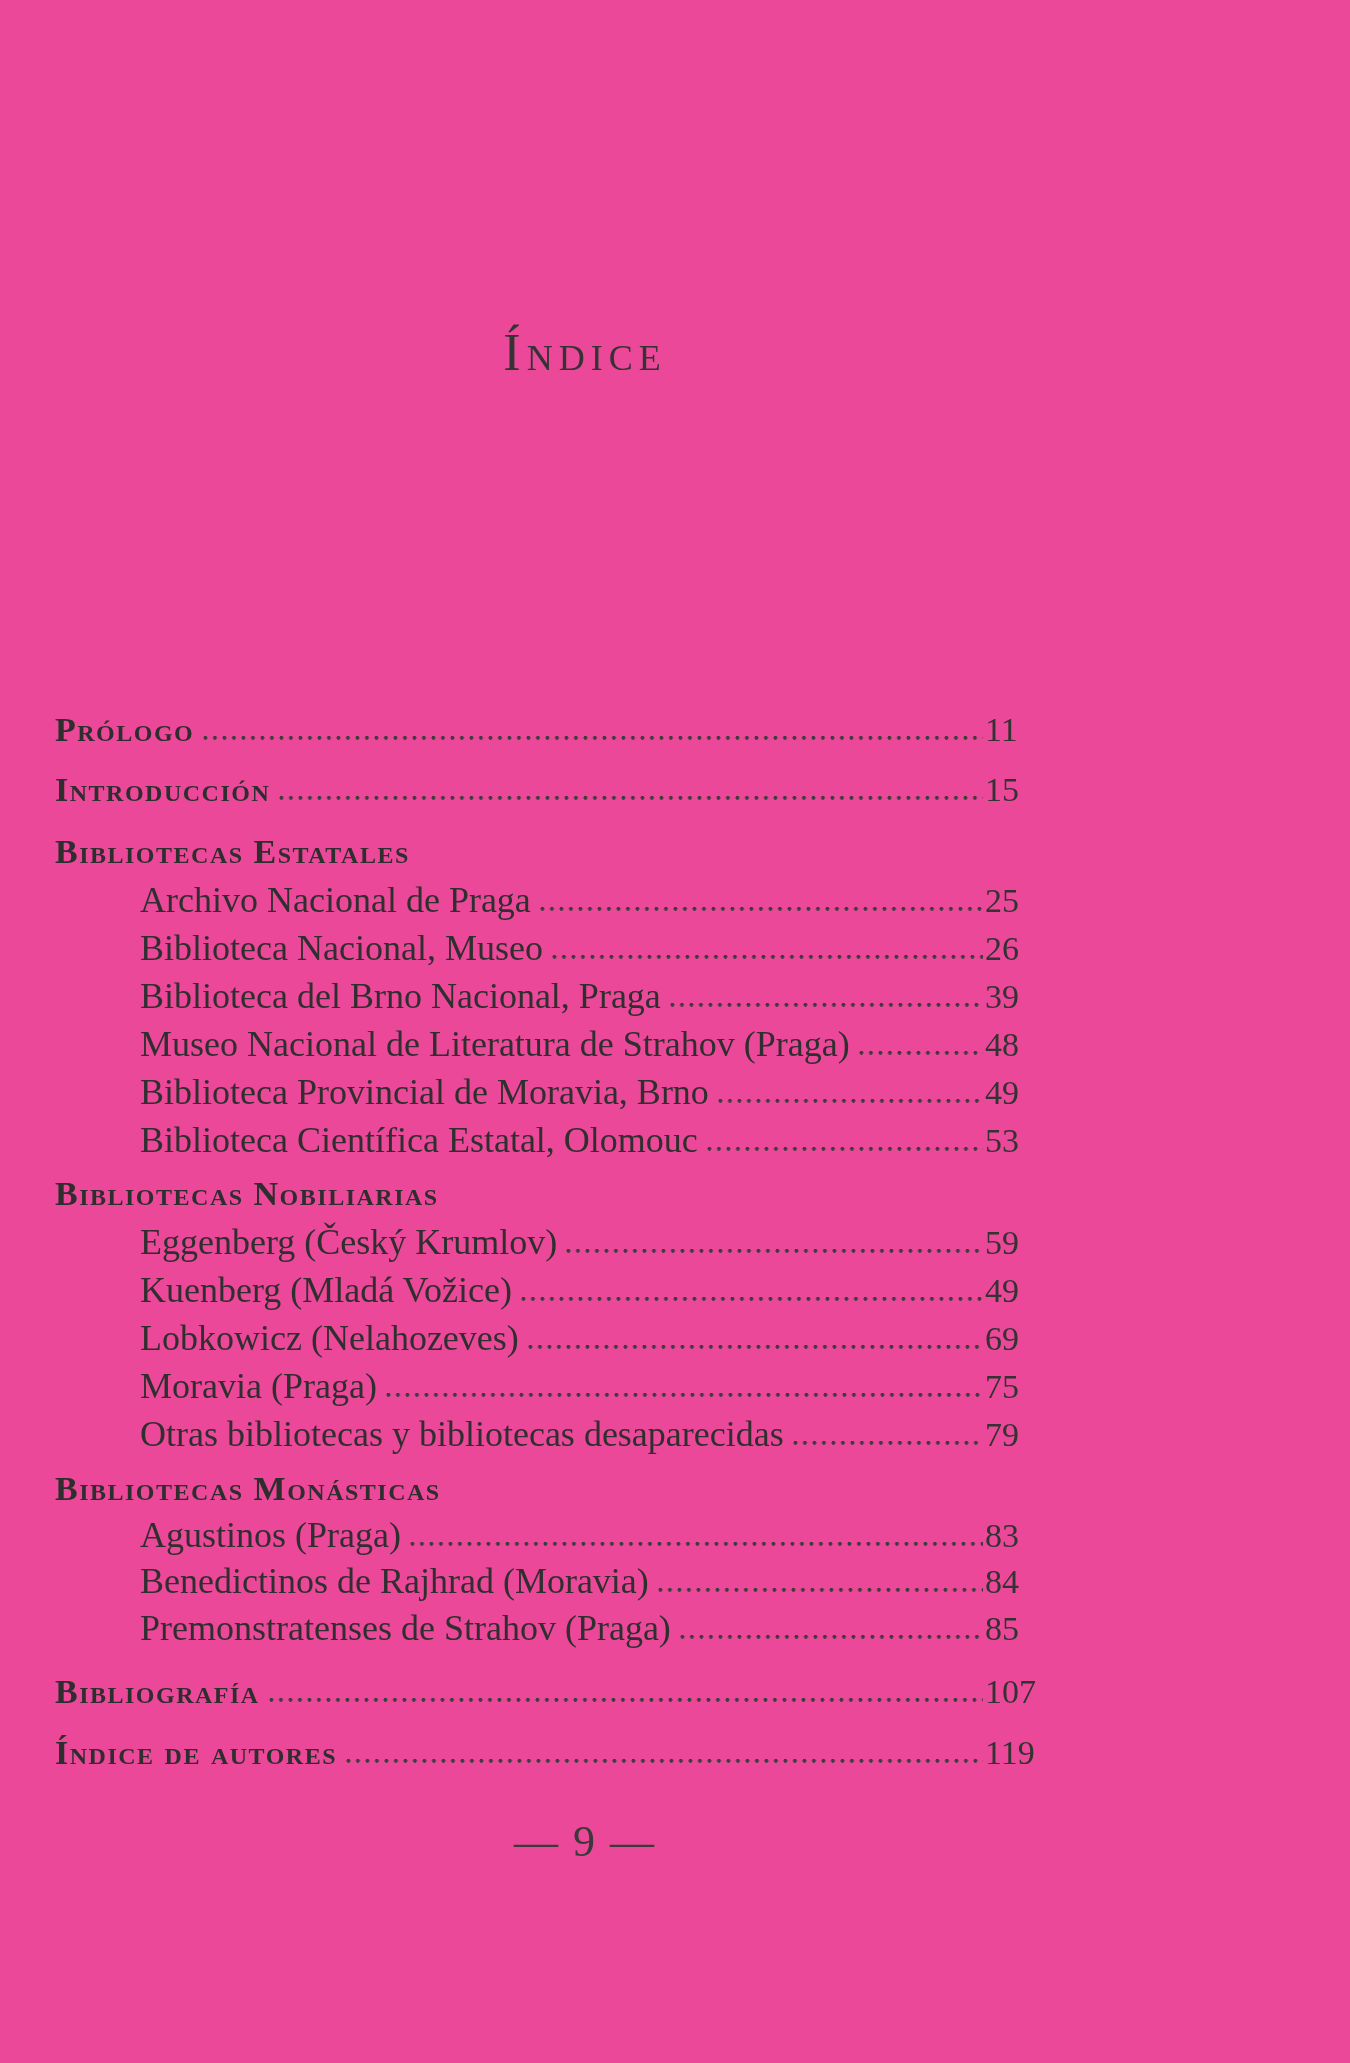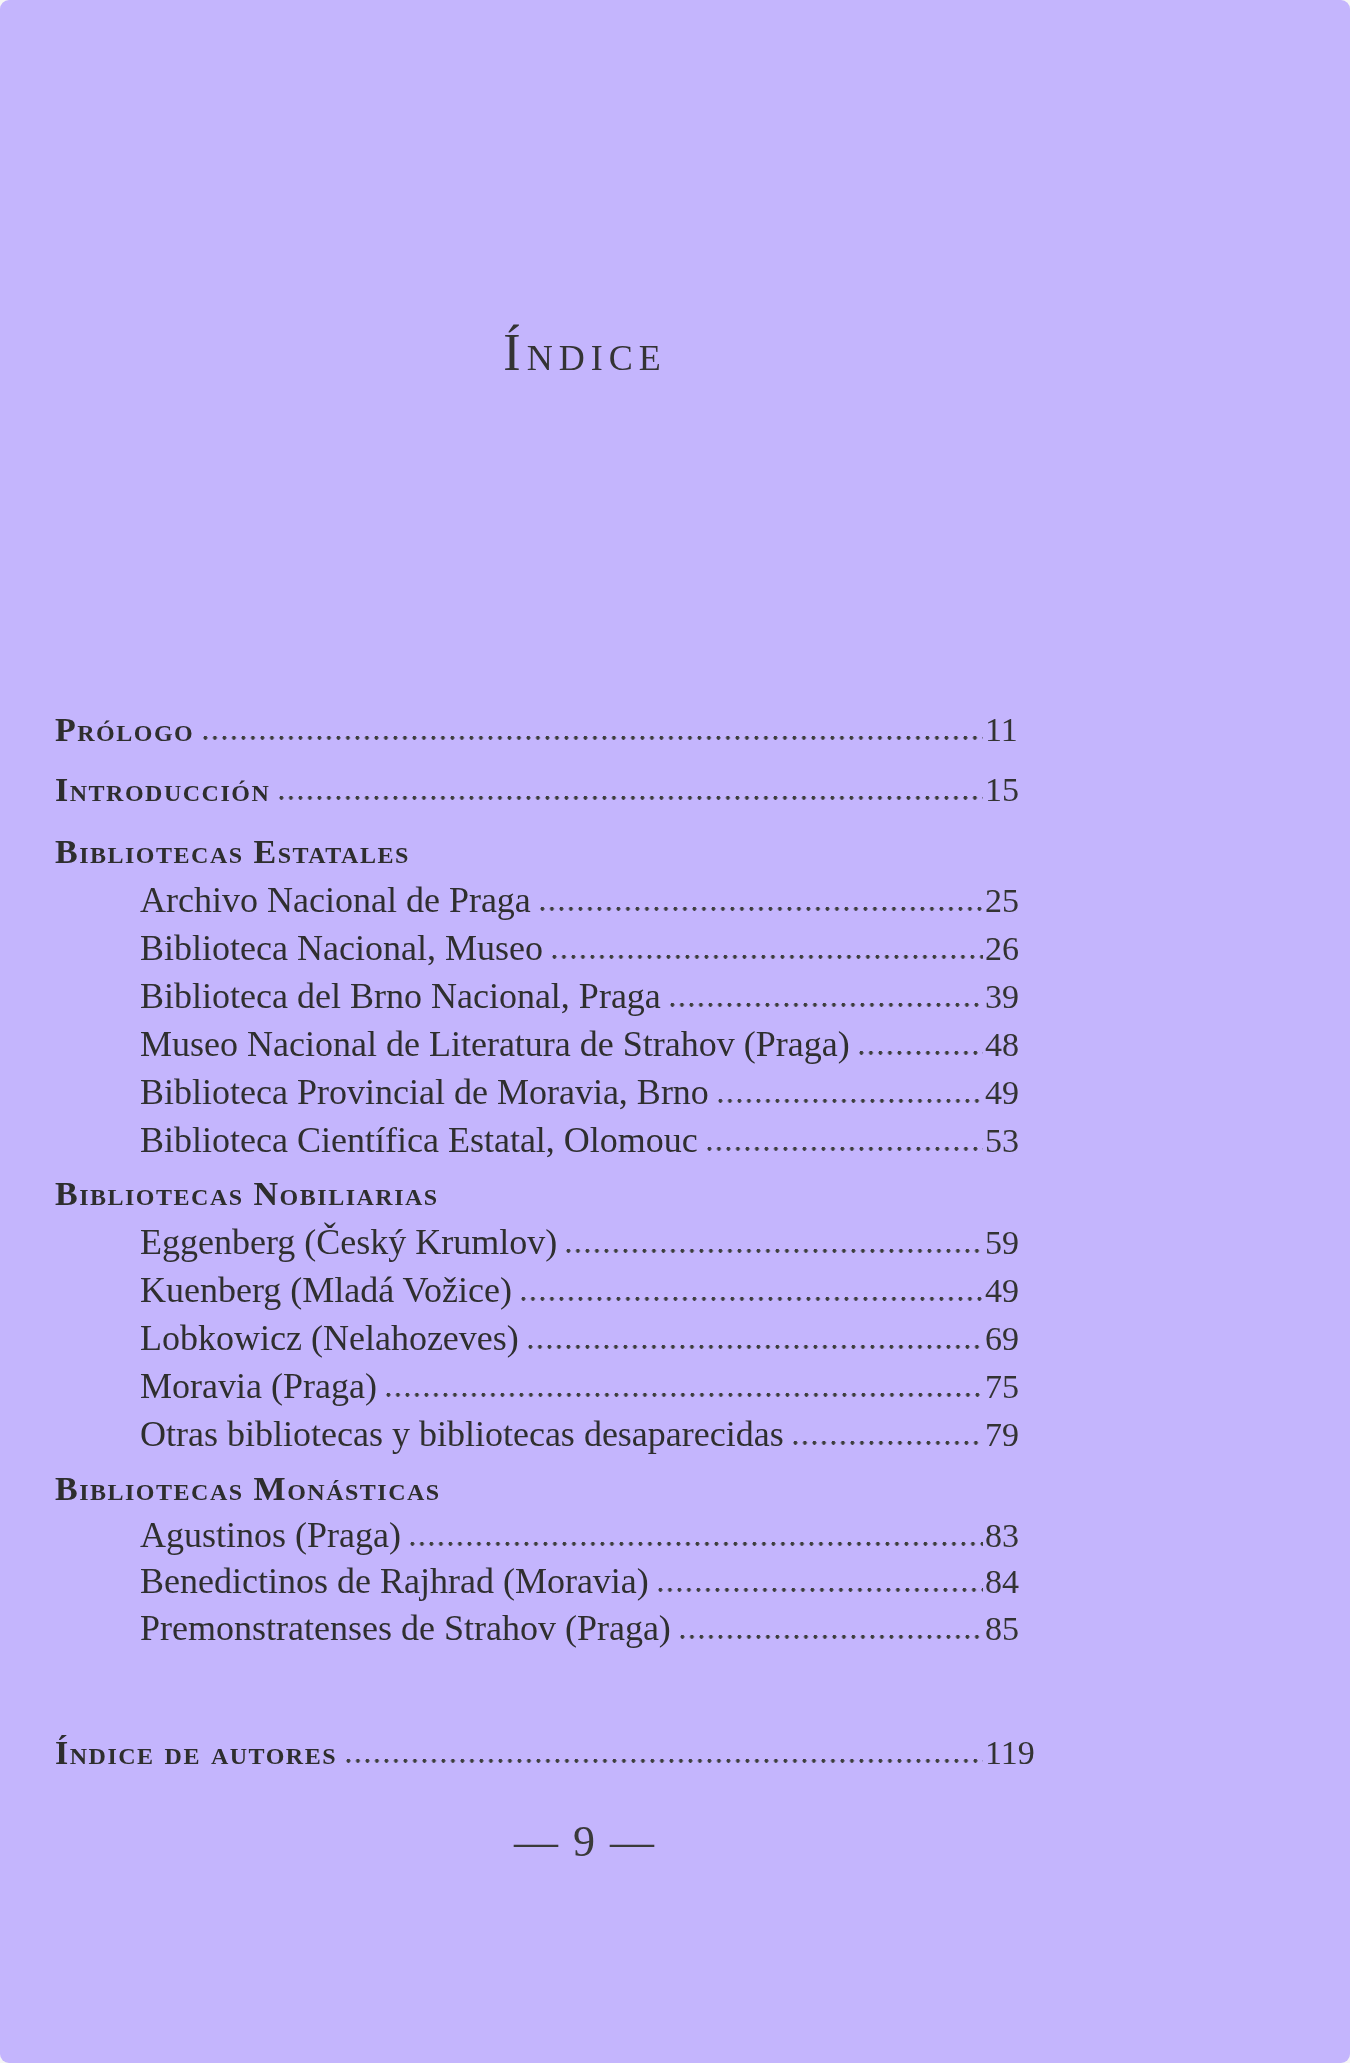--- a/index.html
+++ b/index.html
@@ -4,24 +4,23 @@
 <style>
   html, body { margin: 0; padding: 0; }
   body {
     width: 1350px; height: 2063px;
     background: #f6f6f5;
     font-family: "Liberation Serif", "DejaVu Serif", serif;
   }
   .page {
     position: relative;
     width: 1350px; height: 2063px;
-    background: #c4b5fd;
+    background: #ec4899;
     color: #2d2d2d;
     overflow: hidden;
-    border-radius: 9px;
   }
   .title {
     position: absolute; left: 55px; right: 235px;
     text-align: center;
     font-variant: small-caps;
     font-size: 52px;
     letter-spacing: 6px;
     color: #343434;
     line-height: 66px;
   }
@@ -162,20 +161,25 @@
     <span class="lbl">Benedictinos de Rajhrad (Moravia)</span>
     <span class="leader"></span>
     <span class="pg">84</span>
   </div>
   <div class="row indent" style="top:1604px">
     <span class="lbl">Premonstratenses de Strahov (Praga)</span>
     <span class="leader"></span>
     <span class="pg">85</span>
   </div>
 
+  <div class="row" style="top:1668px">
+    <span class="sc">Bibliografía</span>
+    <span class="leader"></span>
+    <span class="pg">107</span>
+  </div>
 
   <div class="row" style="top:1729px">
     <span class="sc">Índice de autores</span>
     <span class="leader"></span>
     <span class="pg">119</span>
   </div>
 
   <div class="footer" style="top:1812px">— 9 —</div>
 
 </div>

